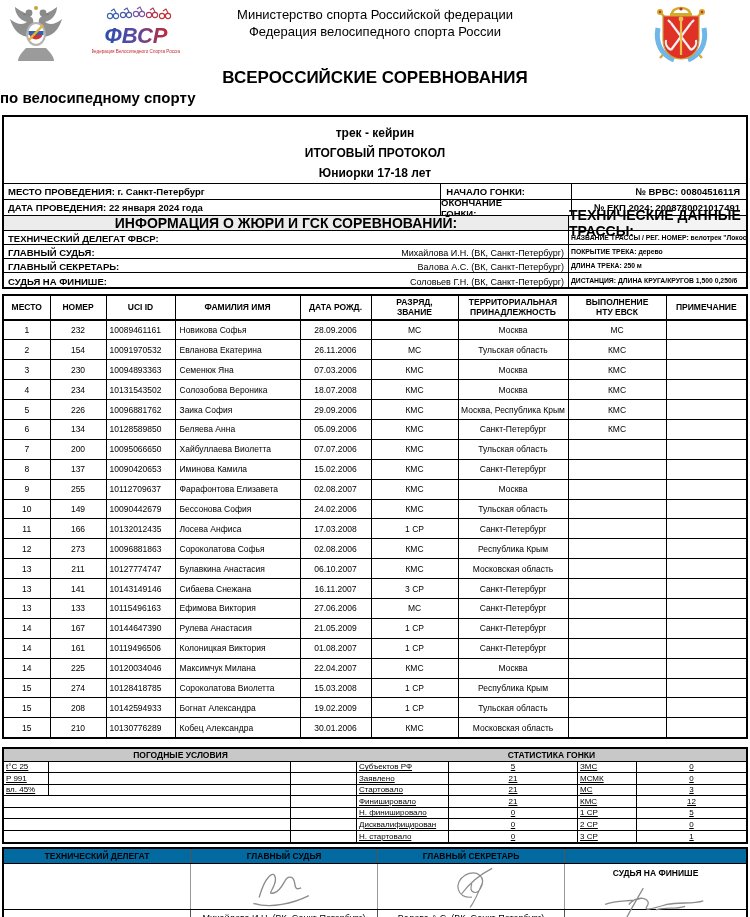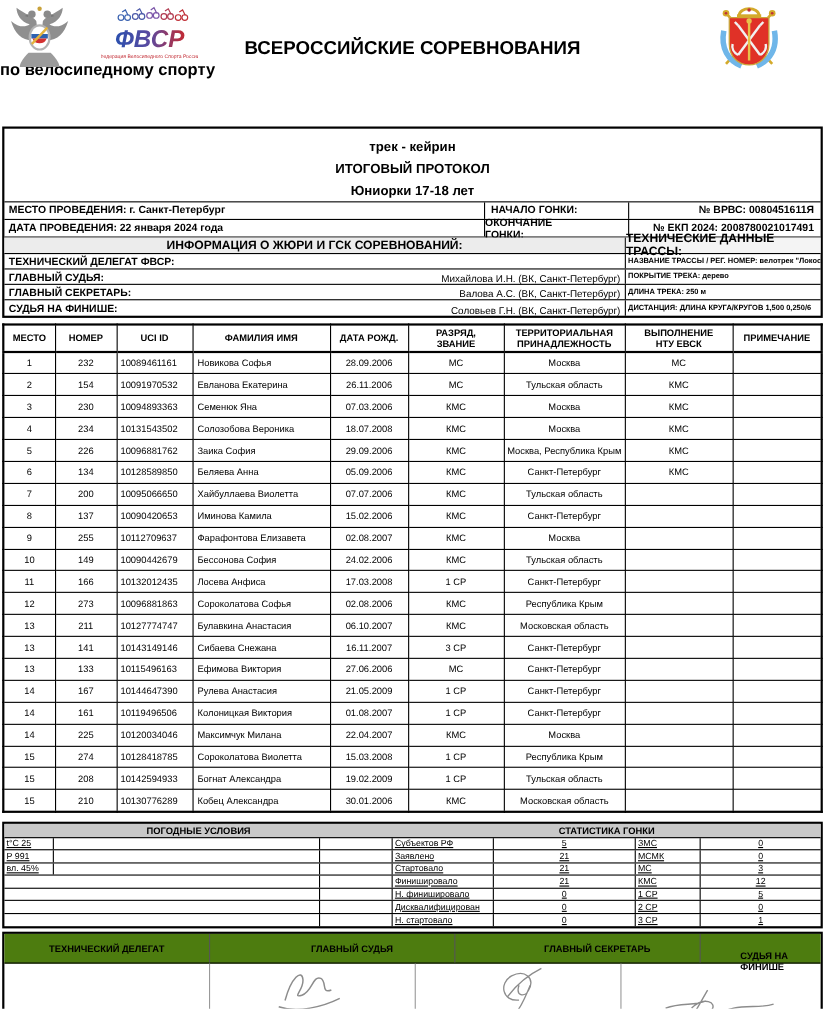--- a/index.html
+++ b/index.html
@@ -22,21 +22,21 @@
 
   
   .proto { height: 67px; border-bottom: 1px solid #000; text-align: center; padding-top: 6px; }
   .proto div { font-weight: bold; font-size: 12px; line-height: 20px; }
 
   .info-row { display: flex; height: 16px; border-bottom: 1px solid #000; font-weight: bold; font-size: 9.5px; align-items: center; }
   .info-row .i1 { width: 437px; padding-left: 4px; border-right: 1px solid #000; height: 100%; display:flex; align-items:center; }
   .info-row .i2 { width: 131px; text-align: left; padding-right: 46px; border-right: 1px solid #000; height:100%; display:flex; align-items:center; justify-content:flex-end; }
   .info-row .i3 { flex: 1; text-align: right; padding-right: 6px; }
 
-  .jury-head { display: flex; height: 15px; border-bottom: 1px solid #000; font-weight: bold; font-size: 11px; }
+  .jury-head { display: flex; height: 15px; border-bottom: 1px solid #000; font-weight: bold; font-size: 14px; }
   .jury-head .jh1 { width: 565px; border-right: 1px solid #000; background: #ececec; display:flex; align-items:center; justify-content:center; }
   .jury-head .jh2 { flex: 1; display:flex; align-items:center; justify-content:center; background:#f4f4f4; }
 
   .off-row { display: flex; height: 14px; border-bottom: 1px solid #000; }
   .off-row:last-child { border-bottom: none; }
   .off-left { width: 565px; border-right: 1px solid #000; display: flex; justify-content: space-between; align-items: flex-end; padding: 0 4px; }
   .off-label { font-weight: bold; font-size: 9.5px; white-space: nowrap; }
   .off-value { font-size: 9px; white-space: nowrap; }
   .off-track { flex: 1; display: flex; align-items: center; padding-left: 2px; font-weight: bold; font-size: 6.8px; white-space: nowrap; overflow: hidden; }
 
@@ -62,21 +62,21 @@
   .bw2 { width: 242px; border-right: 1px solid #000; }
   .bw12 { width: 287px; border-right: 1px solid #000; }
   .bgap { width: 66px; border-right: 1px solid #000; }
   .bsl { width: 92px; border-right: 1px solid #000; padding-left: 2px; }
   .bsv { width: 129px; border-right: 1px solid #000; justify-content: center; }
   .brl { width: 59px; border-right: 1px solid #000; padding-left: 2px; }
   .brv { flex: 1; justify-content: center; }
 
   
   .sig-block { margin: 3px 2px 0 2px; border: 2px solid #000; }
-  .sig-head { display: flex; height: 27px; background: #4d7c0f; border-bottom: 1px solid #000; font-weight: bold; font-size: 8.5px; gap: 36px; }
+  .sig-head { display: flex; height: 15px; background: #0369a1; border-bottom: 1px solid #000; font-weight: bold; font-size: 8.5px; }
   .sig-head > div { display:flex; align-items:center; justify-content:center; border-right: 1px solid #555; }
   .sig-head > div:last-child { border-right: none; }
   .sig-body { display: flex; height: 45px; }
   .sig-body > div { display:flex; align-items:center; justify-content:center; border-right: 1px solid #999; }
   .sig-body > div:last-child { border-right: none; }
   .sig-names { display: flex; height: 16px; border-top: 1px solid #000; font-size: 9px; }
   .sig-names > div { display:flex; align-items:center; justify-content:center; border-right: 1px solid #555; white-space: nowrap; overflow: hidden; }
   .sig-names > div:last-child { border-right: none; }
   .sc1 { width: 187px; } .sc2 { width: 187px; } .sc3 { width: 187px; } .sc4 { flex: 1; margin-top: 24px; }
 </style>
@@ -169,20 +169,24 @@
             <line x1="41" y1="21" x2="44" y2="18"></line>
         </g>
         <line x1="31" y1="18" x2="31" y2="53" stroke="#e8c24a" stroke-width="2.2"></line>
         <circle cx="31" cy="17" r="2.4" fill="#e8c24a"></circle>
         <path d="M22 12 C22 4 40 4 40 12" fill="none" stroke="#d4aa2a" stroke-width="2.6"></path>
         <rect x="20" y="11" width="22" height="3" fill="#d4aa2a"></rect>
         <circle cx="31" cy="7" r="1.6" fill="#c03038"></circle>
       </svg>
     </div>
 
+    <div class="ministry">
+      <div>Министерство спорта Российской федерации</div>
+      <div>Федерация велосипедного спорта России</div>
+    </div>
     <div class="big-title">ВСЕРОССИЙСКИЕ СОРЕВНОВАНИЯ</div>
     <div class="sub-title">по велосипедному спорту</div>
   </div>
 
   <div class="block">
     <div class="proto">
       <div>трек - кейрин</div>
       <div>ИТОГОВЫЙ ПРОТОКОЛ</div>
       <div>Юниорки 17-18 лет</div>
     </div>

